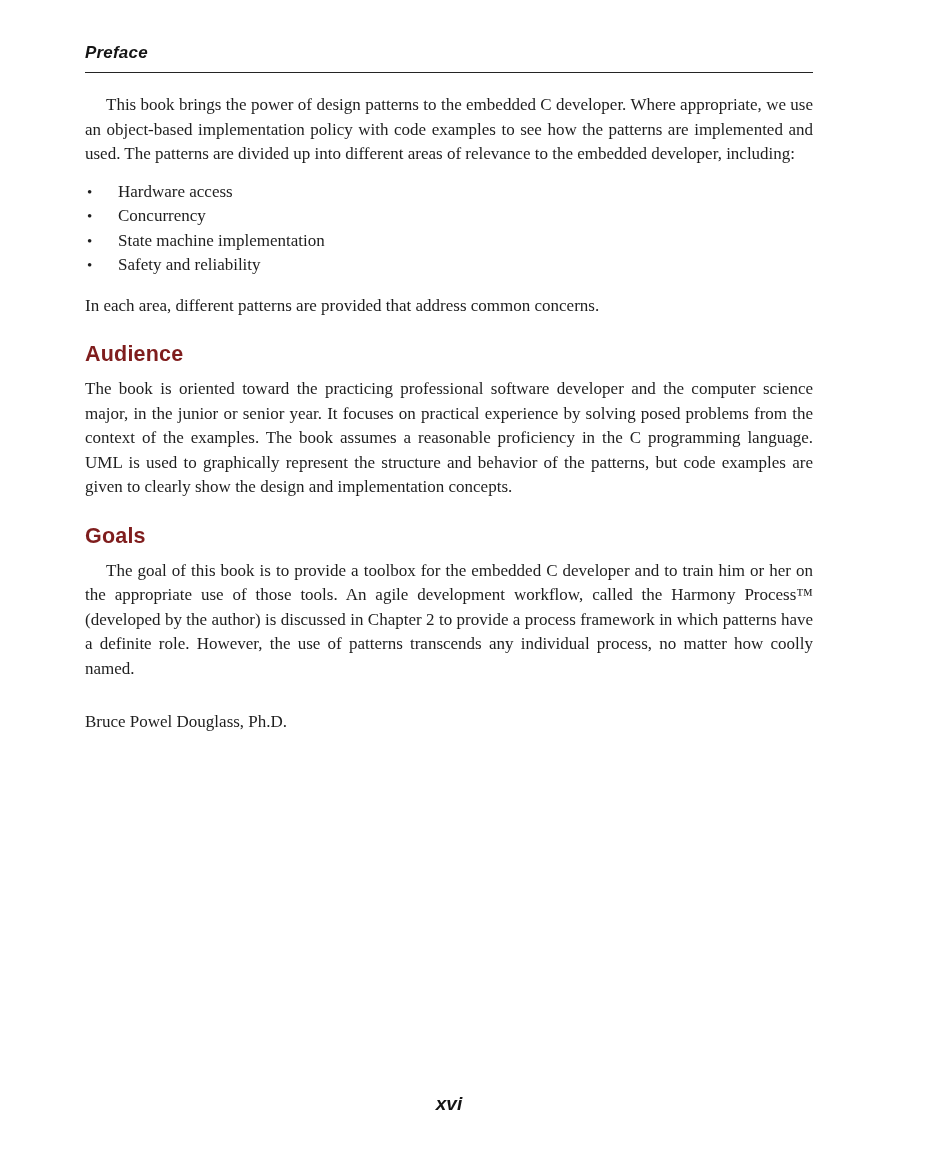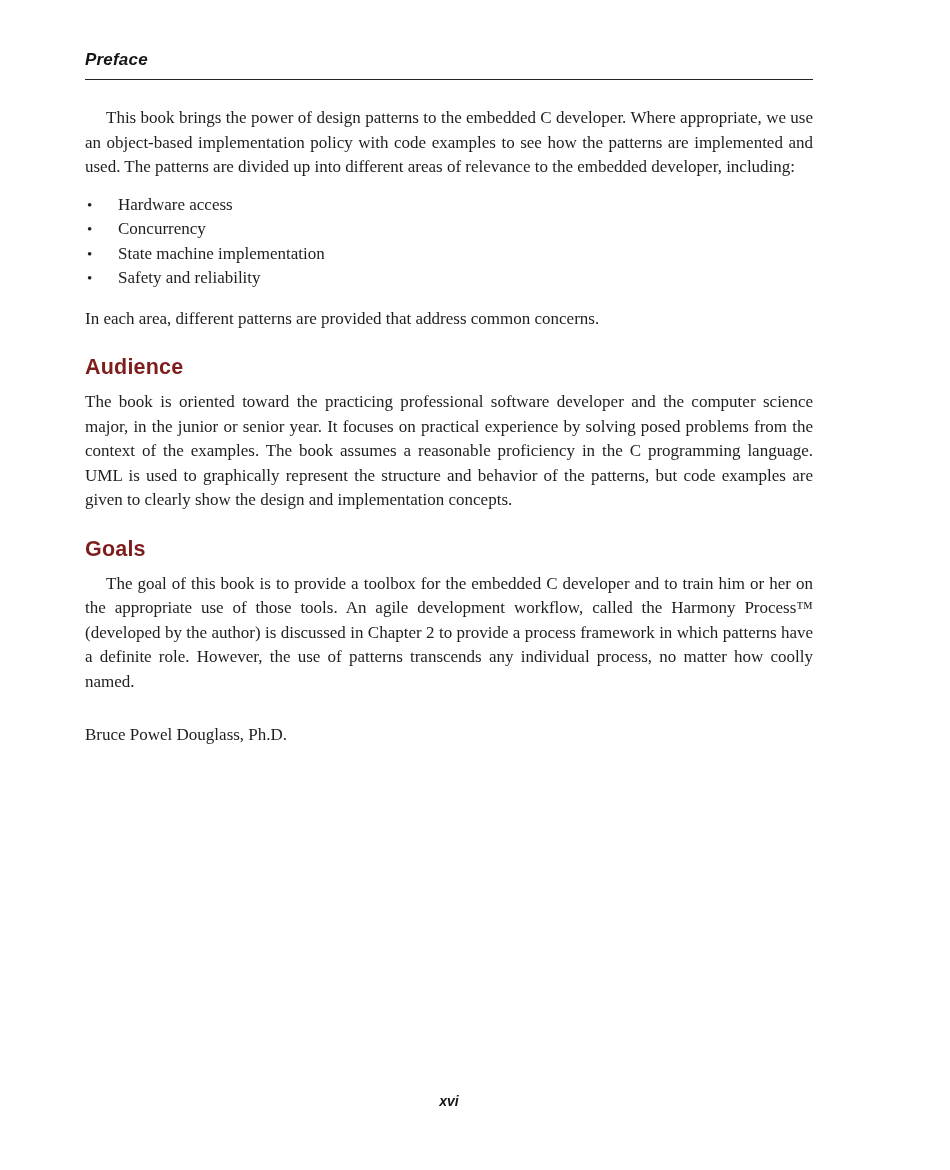--- a/index.html
+++ b/index.html
@@ -21,35 +21,34 @@
   }
   .running-head {
     padding-top: 43px;
     font-family: "Liberation Sans", sans-serif;
     font-weight: bold;
     font-style: italic;
     font-size: 17px;
     line-height: 20px;
     color: #151515;
     letter-spacing: 0.2px;
-    margin-top: 7px;
   }
   .rule {
     border: none;
     border-top: 1.8px solid #242424;
     margin-top: 9px;
   }
   p.body {
     font-size: 17px;
     line-height: 24.5px;
     text-align: justify;
     color: #1e1e1e;
   }
   p.first-indent { text-indent: 21px; }
-  .intro-para { margin-top: 26px; }
+  .intro-para { margin-top: 20px; }
   .bullet-list { margin-top: 13px; list-style: none; }
   .bullet-item {
     display: flex;
     font-size: 17px;
     line-height: 24.6px;
   }
   .bullet-marker {
     width: 33px;
     flex: 0 0 33px;
     padding-left: 2px;
@@ -74,21 +73,21 @@
   }
   .folio {
     position: absolute;
     left: 85px;
     top: 1093px;
     width: 728px;
     text-align: center;
     font-family: "Liberation Sans", sans-serif;
     font-weight: bold;
     font-style: italic;
-    font-size: 14px;
+    font-size: 19px;
     color: #151515;
   }
 </style>
 </head>
 <body>
 
 <div class="page">
   <div class="content">
 
     <div class="running-head">Preface</div>

